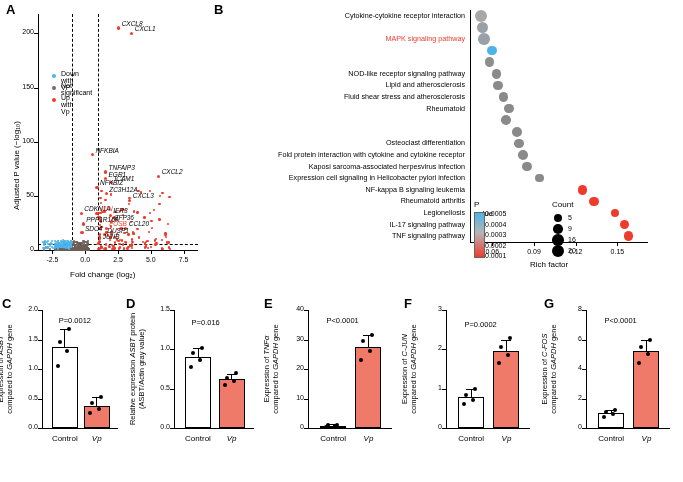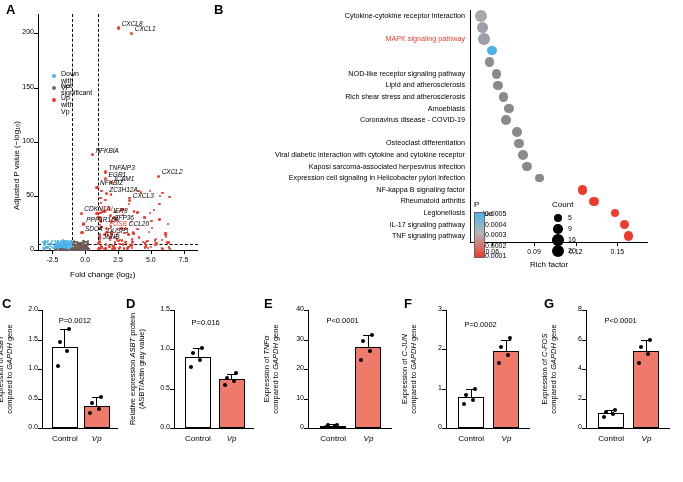--- a/index.html
+++ b/index.html
@@ -861,36 +861,35 @@
       <div class="dot" style="left:262.8764708427504px;top:9.551470842750401px;width:12.497058314499201px;height:12.497058314499201px;background:#a8a8a8;"></div>
       <div class="dot" style="left:264.715625px;top:21.599999999999998px;width:11.6px;height:11.6px;background:#9aa0a6;"></div>
       <div class="kegg-lbl" style="left:0;top:34px;width:253px;color:#ef3b2c;">MAPK signaling pathway</div>
       <div class="dot" style="left:266.10625px;top:33.2px;width:11.6px;height:11.6px;background:#9aa0a6;"></div>
       <div class="dot" style="left:275.4px;top:45.75px;width:9.7px;height:9.7px;background:#4bb3e8;"></div>
       <div class="dot" style="left:272.61875px;top:57.349999999999994px;width:9.7px;height:9.7px;background:#8e8e8e;"></div>
       <div class="kegg-lbl" style="left:0;top:68.8px;width:253px;color:#000;">NOD-like receptor signaling pathway</div>
       <div class="dot" style="left:279.571875px;top:68.95px;width:9.7px;height:9.7px;background:#8a8a8a;"></div>
       <div class="kegg-lbl" style="left:0;top:80.39999999999999px;width:253px;color:#000;">Lipid and atherosclerosis</div>
       <div class="dot" style="left:280.9625px;top:80.55px;width:9.7px;height:9.7px;background:#8a8a8a;"></div>
-      <div class="kegg-lbl" style="left:0;top:92px;width:253px;color:#000;">Rich shear stress and atherosclerosis</div>
+      <div class="kegg-lbl" style="left:0;top:92px;width:253px;color:#000;">Fluid shear stress and atherosclerosis</div>
       <div class="dot" style="left:286.525px;top:92.15px;width:9.7px;height:9.7px;background:#8a8a8a;"></div>
-      <div class="kegg-lbl" style="left:0;top:103.6px;width:253px;color:#000;">Amoebiasis</div>
+      <div class="kegg-lbl" style="left:0;top:103.6px;width:253px;color:#000;">Rheumatoid</div>
       <div class="dot" style="left:292.0875px;top:103.75px;width:9.7px;height:9.7px;background:#8a8a8a;"></div>
-      <div class="kegg-lbl" style="left:0;top:115.2px;width:253px;color:#000;">Coronavirus disease - COVID-19</div>
       <div class="dot" style="left:289.30625px;top:115.35000000000001px;width:9.7px;height:9.7px;background:#8a8a8a;"></div>
       <div class="dot" style="left:300.43125px;top:126.95000000000002px;width:9.7px;height:9.7px;background:#8a8a8a;"></div>
       <div class="kegg-lbl" style="left:0;top:138.4px;width:253px;color:#000;">Osteoclast differentiation</div>
       <div class="dot" style="left:301.821875px;top:138.55px;width:9.7px;height:9.7px;background:#8a8a8a;"></div>
-      <div class="kegg-lbl" style="left:0;top:150px;width:253px;color:#000;">Viral diabetic interaction with cytokine and cytokine receptor</div>
+      <div class="kegg-lbl" style="left:0;top:150px;width:253px;color:#000;">Fold protein interaction with cytokine and cytokine receptor</div>
       <div class="dot" style="left:305.99375px;top:150.15px;width:9.7px;height:9.7px;background:#8a8a8a;"></div>
       <div class="kegg-lbl" style="left:0;top:161.6px;width:253px;color:#000;">Kaposi sarcoma-associated herpesvirus infection</div>
       <div class="dot" style="left:310.165625px;top:161.75px;width:9.7px;height:9.7px;background:#8a8a8a;"></div>
       <div class="kegg-lbl" style="left:0;top:173.2px;width:253px;color:#000;">Expression cell signaling in Helicobacter pylori infection</div>
       <div class="dot" style="left:323.4069854213752px;top:174.07573542137519px;width:8.2485291572496px;height:8.2485291572496px;background:#8a8a8a;"></div>
-      <div class="kegg-lbl" style="left:0;top:184.79999999999998px;width:253px;color:#000;">NF-kappa B signaling factor</div>
+      <div class="kegg-lbl" style="left:0;top:184.79999999999998px;width:253px;color:#000;">NF-kappa B signaling leukemia</div>
       <div class="dot" style="left:365.790625px;top:184.95px;width:9.7px;height:9.7px;background:#ef3b2c;"></div>
       <div class="kegg-lbl" style="left:0;top:196.4px;width:253px;color:#000;">Rheumatoid arthritis</div>
       <div class="dot" style="left:376.915625px;top:196.55px;width:9.7px;height:9.7px;background:#ef3b2c;"></div>
       <div class="kegg-lbl" style="left:0;top:208px;width:253px;color:#000;">Legionellosis</div>
       <div class="dot" style="left:398.5007354213752px;top:208.8757354213752px;width:8.2485291572496px;height:8.2485291572496px;background:#ef3b2c;"></div>
       <div class="kegg-lbl" style="left:0;top:219.6px;width:253px;color:#000;">IL-17 signaling pathway</div>
       <div class="dot" style="left:407.509375px;top:219.75px;width:9.7px;height:9.7px;background:#ef3b2c;"></div>
       <div class="kegg-lbl" style="left:0;top:231.2px;width:253px;color:#000;">TNF signaling pathway</div>
       <div class="dot" style="left:411.68125px;top:231.35px;width:9.7px;height:9.7px;background:#ef3b2c;"></div>
       <div style="position:absolute;left:262px;top:200px;">

